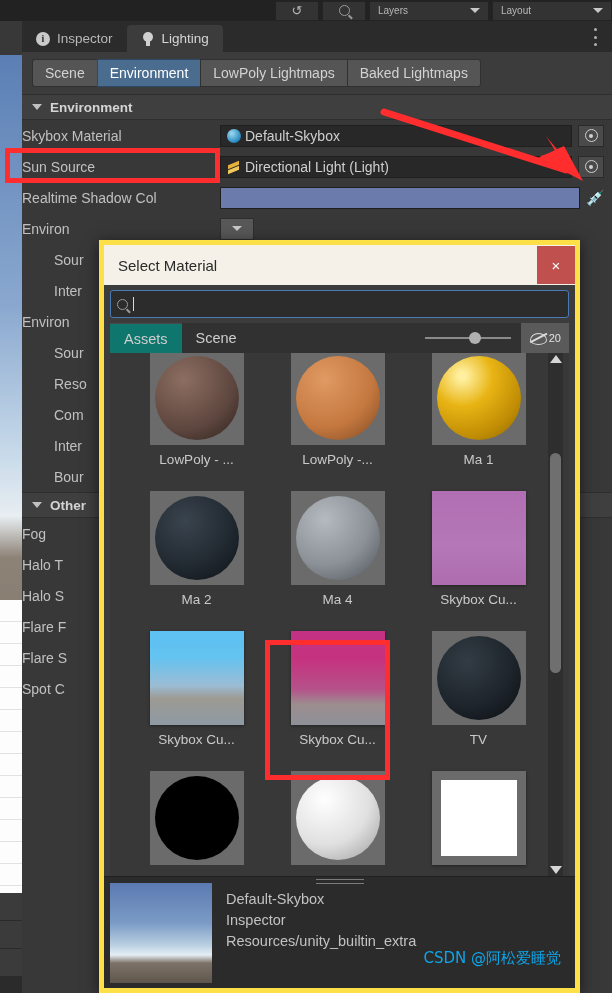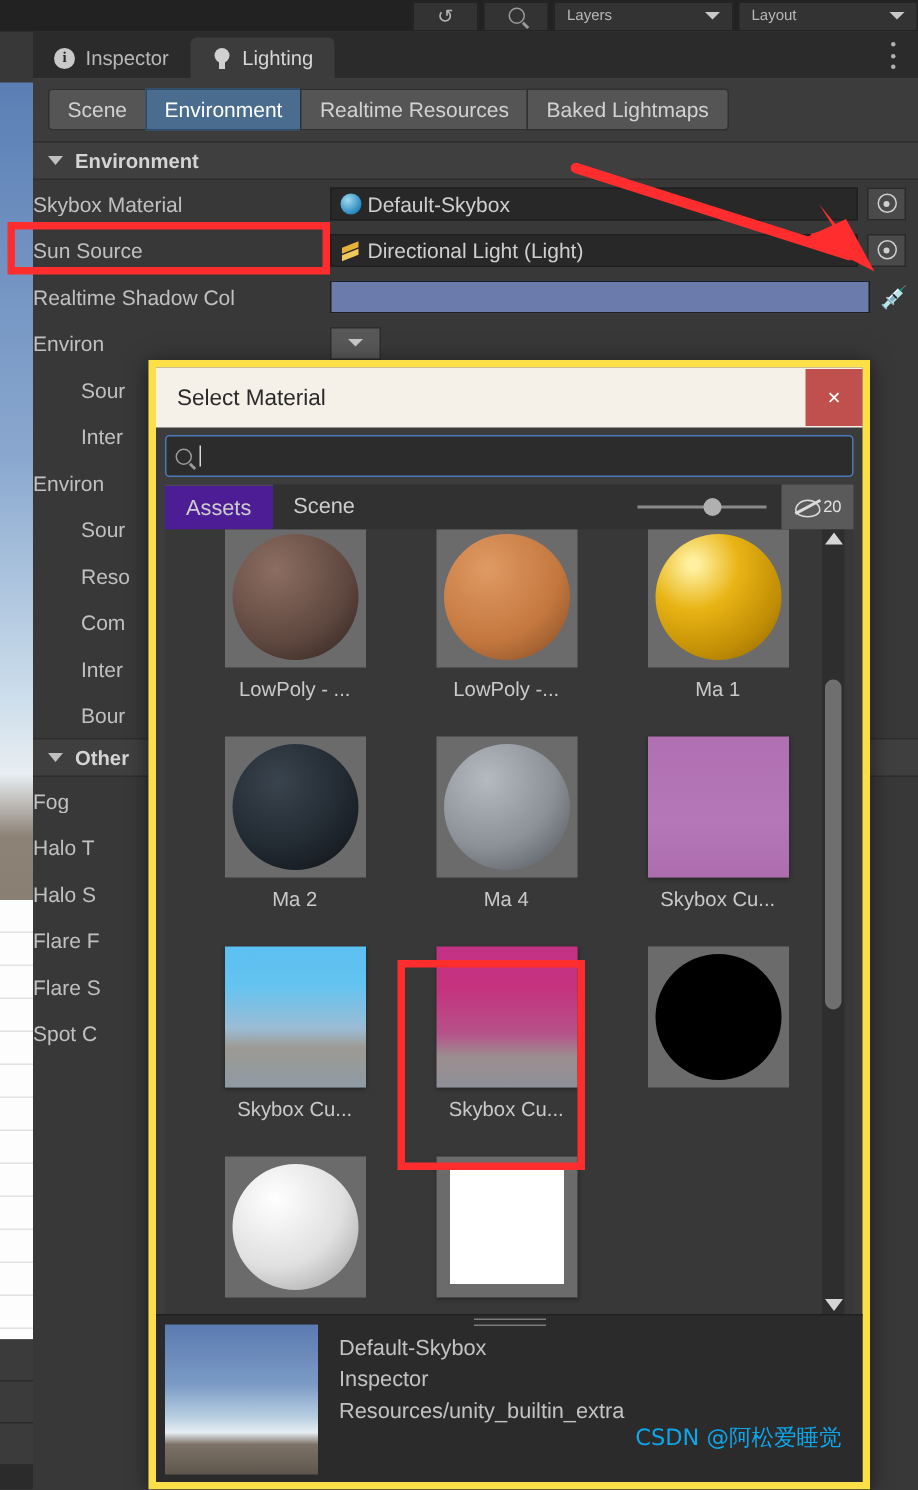--- a/index.html
+++ b/index.html
@@ -147,21 +147,21 @@
   }
   .mag { width:11px;height:11px;border:1.6px solid #9a9a9a;border-radius:50%;position:relative;flex:none;}
   .mag:after{content:"";position:absolute;right:-4px;bottom:-3px;width:5px;height:1.6px;background:#9a9a9a;transform:rotate(45deg);}
   #caret-bar { width:1px;height:14px;background:#d8d8d8; }
 
   #dlg-tabs {
     height:30px; margin:5px 6px 0 6px; background:#313131;
     display:flex; align-items:stretch; flex:none;
   }
   .dtab { padding:0 14px; display:flex;align-items:center;color:#cdcdcd;font-size:14.5px;}
-  .dtab.active { background:#4c1d95; border-top:1px solid #4a4a4a; }
+  .dtab.active { background:#0f766e; border-top:1px solid #4a4a4a; }
   #zoom-slider { flex:1; display:flex; align-items:center; justify-content:flex-end; padding-right:10px; }
   #zoom-slider .track { width:86px; height:2px; background:#8a8a8a; position:relative; }
   #zoom-slider .knob { position:absolute; left:44px; top:-5px; width:12px;height:12px;border-radius:50%;background:#b0b0b0;}
   #hidden-count {
     background:#5a5a5a; display:flex;align-items:center;gap:3px;padding:0 8px;color:#e2e2e2;font-size:11px;
   }
   .eye-off { width:17px;height:12px;position:relative;flex:none; }
   .eye-off:before{content:"";position:absolute;left:1px;top:1px;width:15px;height:10px;border:1.5px solid #dcdcdc;border-radius:50% 50% 50% 50%/ 60% 60% 40% 40%;}
   .eye-off:after{content:"";position:absolute;left:0;top:5px;width:19px;height:1.6px;background:#dcdcdc;transform:rotate(-28deg);}
 
@@ -264,21 +264,21 @@
   </div>
 
   <div id="subtabs">
     <div class="stab">
       <span>Scene</span>
     </div>
     <div class="stab active">
       <span>Environment</span>
     </div>
     <div class="stab">
-      <span>Realtime Resources</span>
+      <span>LowPoly Lightmaps</span>
     </div>
     <div class="stab">
       <span>Baked Lightmaps</span>
     </div>
   </div>
 
   <div id="rows">
 
     <div class="hdr">
       <span class="tri"></span>
@@ -477,20 +477,26 @@
       <div class="cell">
         <span class="thumb" style="background:linear-gradient(#5cc0f2 0%,#64c3f0 28%,#9bbcd4 58%,#9d9a93 72%,#8e9aa4 100%)"></span>
         <span class="nm">Skybox Cu...</span>
       </div>
 
       <div class="cell">
         <span class="thumb" style="background:linear-gradient(#c23184 0%,#c5337f 30%,#b5528a 62%,#9c8d8f 78%,#8e9098 100%)"></span>
         <span class="nm">Skybox Cu...</span>
       </div>
 
+      <div class="cell">
+        <span class="sph">
+          <i style="background:radial-gradient(circle at 36% 30%, #333c45, #1e252c 55%, #0a0d10)"></i>
+        </span>
+        <span class="nm">TV</span>
+      </div>
 
       <div class="cell">
         <span class="sph">
           <i style="background:#000000"></i>
         </span>
         <span class="nm"></span>
       </div>
 
       <div class="cell">
         <span class="sph">

